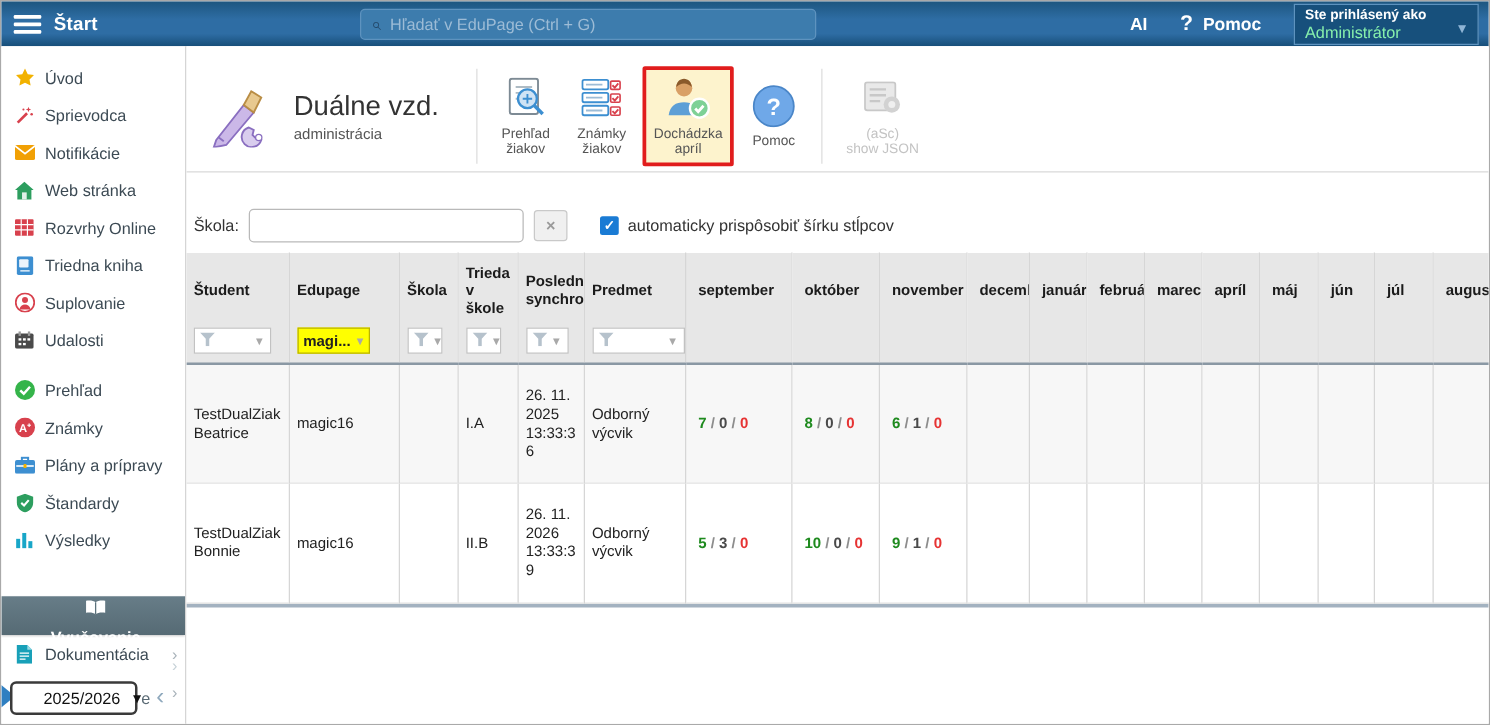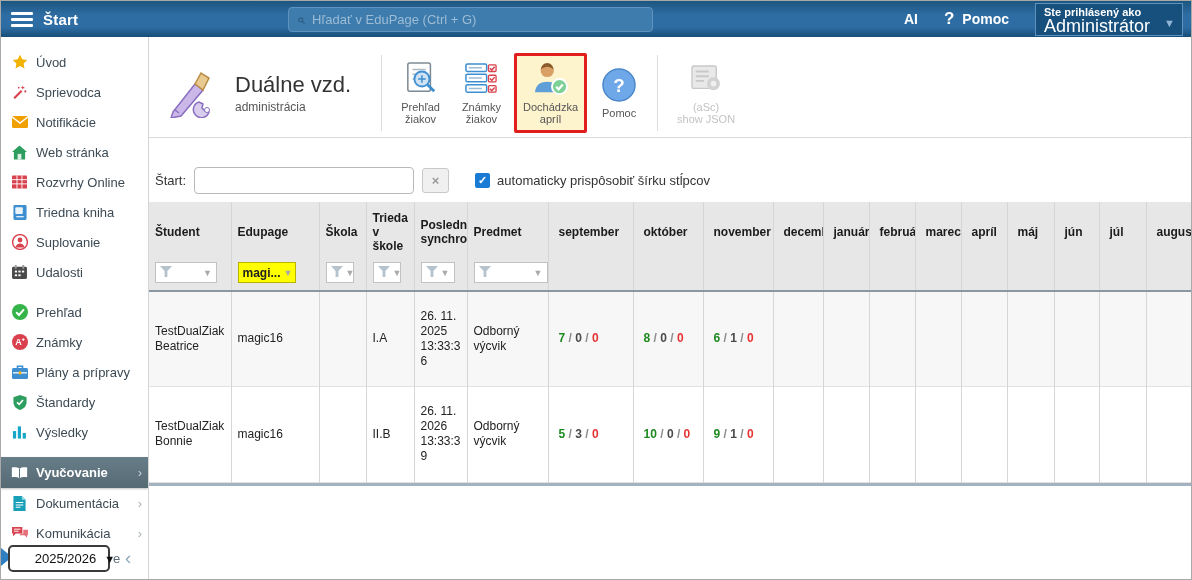--- a/index.html
+++ b/index.html
@@ -31,42 +31,43 @@
   .topbar-right{ margin-left:auto; display:flex; align-items:center; gap:26px; }
   .ai-label{ font-weight:bold; font-size:14px; cursor:pointer; }
   .help-top{ display:flex; align-items:center; gap:8px; cursor:pointer; }
   .help-qmark{ font-weight:bold; font-size:17px; }
   .help-label{ font-weight:bold; font-size:14px; }
   .userbox{
     width:148px; height:33px; background:#17507c; border:1px solid #5e93bf;
     padding:2px 8px; display:flex; flex-direction:column; justify-content:center; cursor:pointer; position:relative;
   }
   .userbox .u1{ font-size:11px; font-weight:bold; line-height:13px; }
-  .userbox .u2{ font-size:18px; color:#ffffff; line-height:14px; }
+  .userbox .u2{ font-size:13px; color:#86efac; line-height:14px; }
   .userbox .caret{ position:absolute; right:7px; bottom:6px; color:#8fb5d6; font-size:11px; }
 
   
   .body{ display:flex; height:543px; }
   .sidebar{
     width:148px; min-width:148px; background:#fff; border-right:1px solid #d5d5d5;
     position:relative; padding-top:10px; overflow:hidden;
   }
   .main{ flex:1; overflow:hidden; background:#fff; }
 
   
   .nav-item{
     height:30px; display:flex; align-items:center; gap:8px; padding:0 6px 0 10px;
     font-size:13px; color:#3c4a54; cursor:pointer; white-space:nowrap;
   }
   .nav-item .icn{ width:17px; height:17px; display:flex; align-items:center; justify-content:center; flex-shrink:0;}
   .nav-gap{ height:10px; }
   .nav-item.active{
     background:linear-gradient(180deg,#677d88 0%,#566a74 100%);
-    color:#fff; font-weight:bold; margin-top:0; height:31px;
+    color:#fff; font-weight:bold; margin-top:20px; height:31px;
     box-shadow:0 1px 2px rgba(0,0,0,.25);
+    flex-direction:column;
   }
   .nav-item .chev{ margin-left:auto; font-size:13px; color:#a9b3ba; font-weight:normal; }
   .nav-item.active .chev{ color:#c7d2d8; }
   .year-area{ position:absolute; left:0; bottom:8px; width:100%; height:30px; }
   .hidden-frag{ position:absolute; left:0; bottom:2px; width:0; height:0;
     border-left:11px solid #2f7fc1; border-top:9px solid transparent; border-bottom:9px solid transparent; transform:translateY(-4px);}
   .year-select{
     position:absolute; left:7px; bottom:0; width:102px; height:27px;
     background:#fff; border:2px solid #3a3a3a; border-radius:5px;
     font-size:13px; color:#111; display:flex; align-items:center; justify-content:center; gap:8px; cursor:pointer;padding-left:32px;
@@ -446,21 +447,21 @@
                   <circle cx="25" cy="20" r="3" fill="#efefef"></circle>
                 </svg>
               </span>
               <span class="blabel">(aSc)
 show JSON</span>
             </div>
           </div>
       </div>
 
       <div class="filterbar">
-        <span class="flabel">Štart:</span>
+        <span class="flabel">Škola:</span>
         <input class="fsearch" type="text" value="" style="">
         <div class="fclear">
           <span>×</span>
         </div>
         <div class="fcheck-wrap">
           <span class="fcheck">✓</span>
           <span class="fcheck-label">automaticky prispôsobiť šírku stĺpcov</span>
         </div>
       </div>
 

